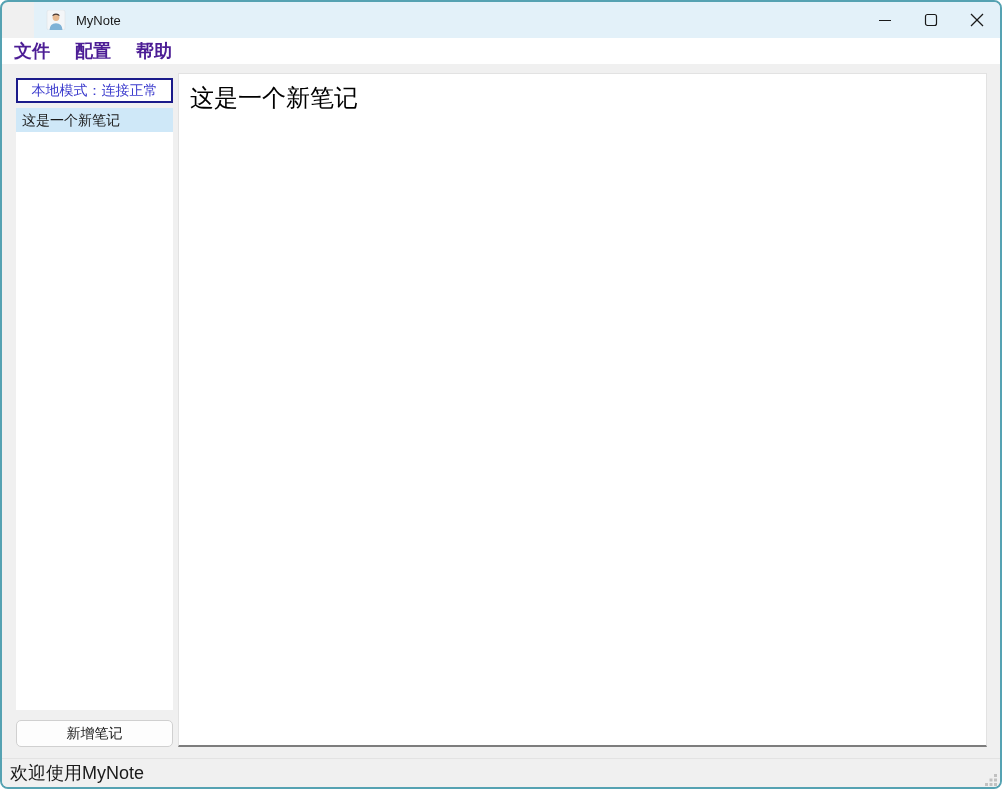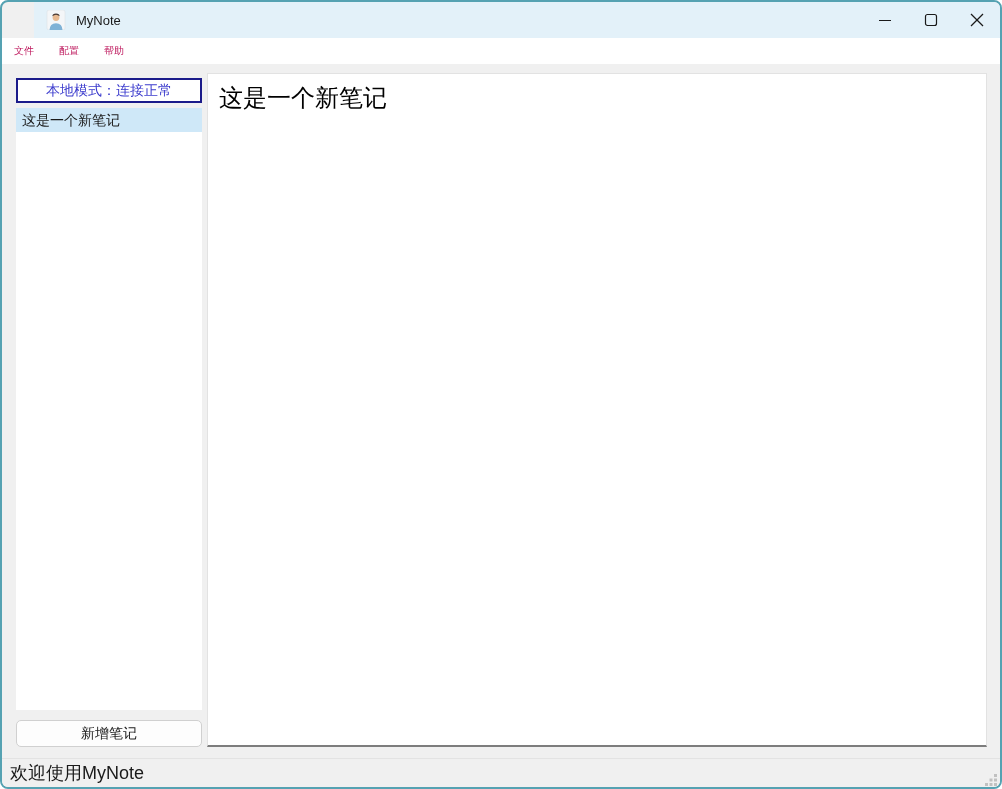--- a/index.html
+++ b/index.html
@@ -38,34 +38,35 @@
   
   .menubar {
     height: 26px;
     background: #ffffff;
     display: flex;
     align-items: center;
     padding-left: 2px;
     flex: none;
   }
   .menu-item {
-    font-size: 10px;
-    color: #be185d;
+    font-size: 18px;
+    color: #4c1d95;
     padding: 3px 10px;
     margin-right: 5px;
+    font-weight: bold;
   }
   
   .content {
     flex: 1;
     display: flex;
     background: #f0f0f0;
     min-height: 0;
   }
   .sidebar {
-    width: 186px;
+    width: 157px;
     margin-left: 14px;
     display: flex;
     flex-direction: column;
     flex: none;
   }
   .status-box {
     margin-top: 14px;
     height: 25px;
     background: #ffffff;
     border: 2px solid #1b1b8a;

